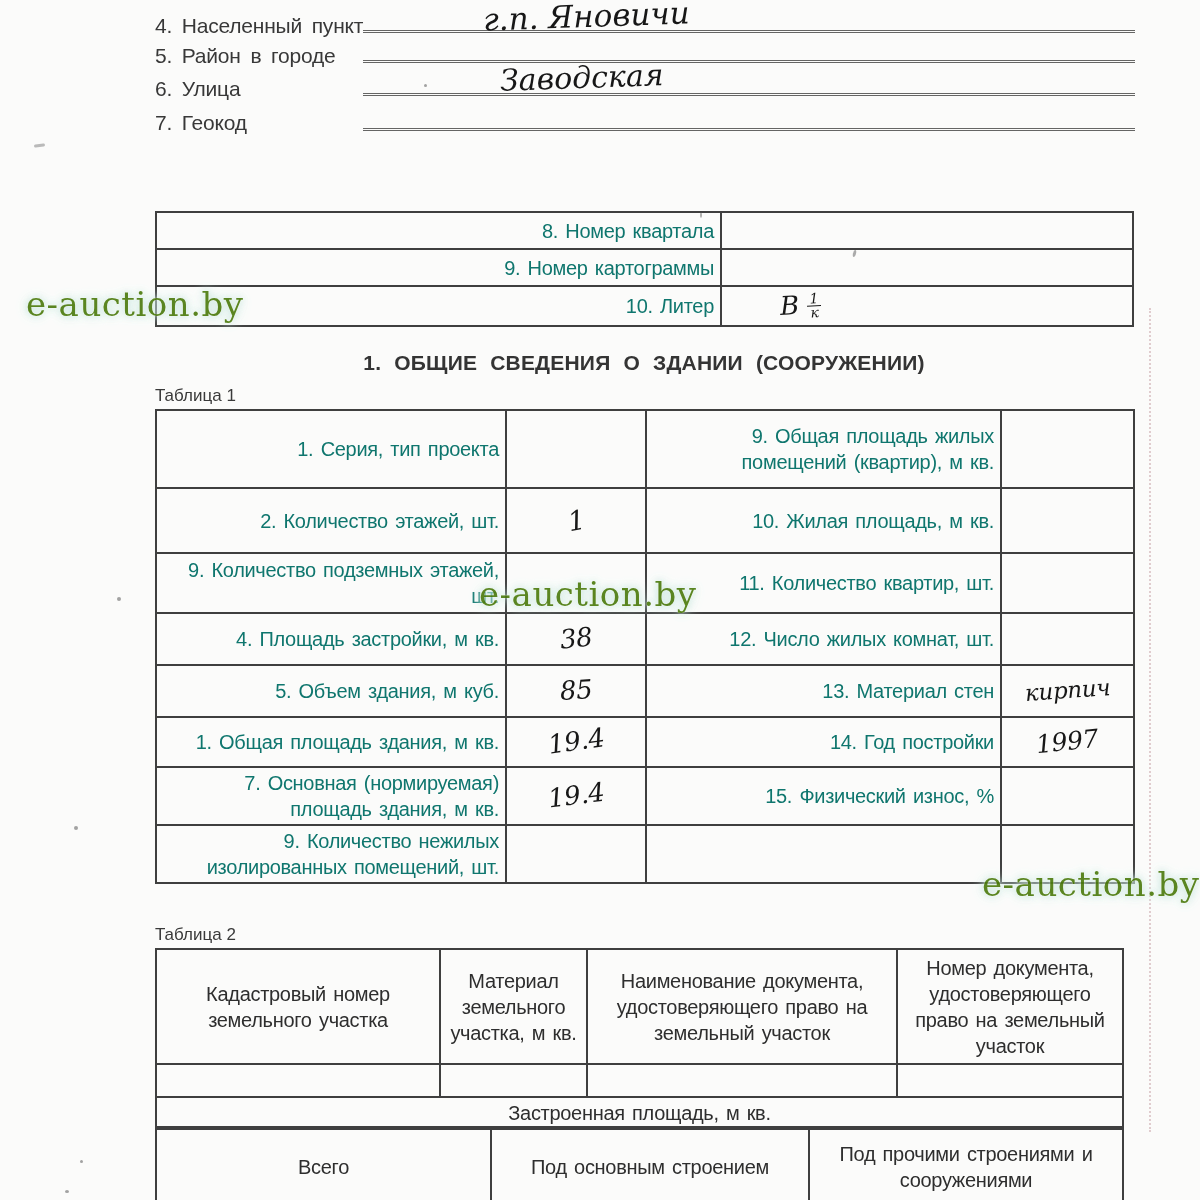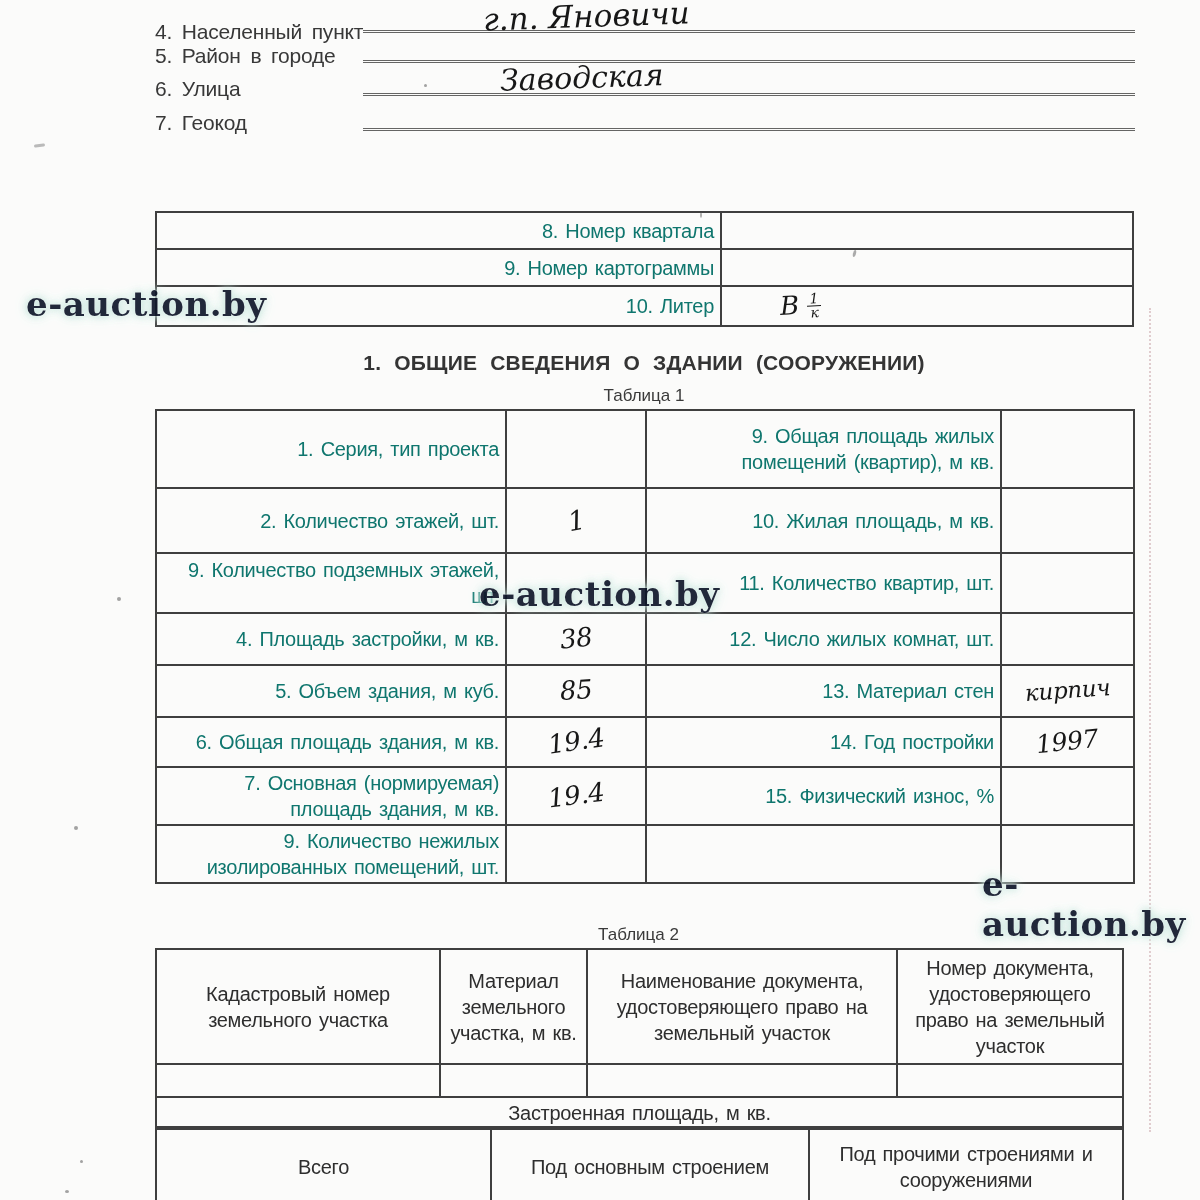--- a/index.html
+++ b/index.html
@@ -47,42 +47,41 @@
   .frac { display:inline-block; text-align:center; font-size:14px; line-height:0.95;
           vertical-align:-4px; margin-left:8px; font-style:italic; }
   .frac .num { display:block; border-bottom:1.5px solid #171717; padding:0 3px 0 3px; }
   .frac .den { display:block; }
   
   .sec-wrap { position:absolute; left:155px; width:978px; }
   .sec-title {
     text-align:center; font-size:21px; font-weight:bold; color:#343434;
     word-spacing:7px; letter-spacing:0.2px;
   }
-  .tbl-caption { text-align:center; font-size:17px; color:#3a3a3a; margin-top:0; }
+  .tbl-caption { text-align:left; font-size:17px; color:#3a3a3a; margin-top:0; }
   
   .watermark {
     position:absolute; font-family:"DejaVu Serif", serif; font-size:34px;
-    color:#0f172a; letter-spacing:0.5px; z-index:30; opacity:.92;
+    color:#4d7c0f; letter-spacing:0.5px; z-index:30; opacity:.92;
     text-shadow:0 0 1px #ffffff, 0 0 6px #c9e6de, 0 0 11px #c9e6de, 0 0 16px #d8efe8;
-    font-weight:bold;
   }
   
   .speck { position:absolute; background:#5a5a5a; border-radius:50%; opacity:.55; }
   .edge-line {
     position:absolute; left:1149px; top:308px; height:824px; width:0;
     border-left:2px dotted #d2b4b8; opacity:.65;
   }
 </style>
 </head>
 <body>
 
 <div class="page">
 
   <div>
-    <div class="field-label" style="top:20px">4. Населенный  пункт</div>
+    <div class="field-label" style="top:14px">4. Населенный  пункт</div>
     <div class="field-label" style="top:44px">5. Район  в  городе</div>
     <div class="field-label" style="top:77px">6. Улица</div>
     <div class="field-label" style="top:111px">7. Геокод</div>
 
     <div class="field-line" style="top:30px"></div>
     <div class="field-line" style="top:60px"></div>
     <div class="field-line" style="top:93px"></div>
     <div class="field-line" style="top:128px"></div>
 
     <div class="hw" style="left:483px; top:-2px; font-size:31px; transform:rotate(-2deg);">г.п. Яновичи</div>
@@ -159,21 +158,21 @@
       <td class="lbl">5. Объем  здания, м  куб.</td>
       <td class="val">
         <span class="hw-cell" style="font-size:26px; transform:rotate(-4deg);">85</span>
       </td>
       <td class="lbl">13. Материал  стен</td>
       <td class="val">
         <span class="hw-cell" style="font-size:23px; transform:rotate(-4deg);">кирпич</span>
       </td>
     </tr>
     <tr style="height:50px">
-      <td class="lbl">6. Общая  площадь  здания, м кв.</td>
+      <td class="lbl">1. Общая  площадь  здания, м кв.</td>
       <td class="val">
         <span class="hw-cell" style="font-size:26px; transform:rotate(-8deg);">19.4</span>
       </td>
       <td class="lbl">14. Год постройки</td>
       <td class="val">
         <span class="hw-cell" style="font-size:25px; transform:rotate(-6deg);">1997</span>
       </td>
     </tr>
     <tr style="height:55px">
       <td class="lbl">7. Основная  (нормируемая) площадь здания,  м  кв.</td>

